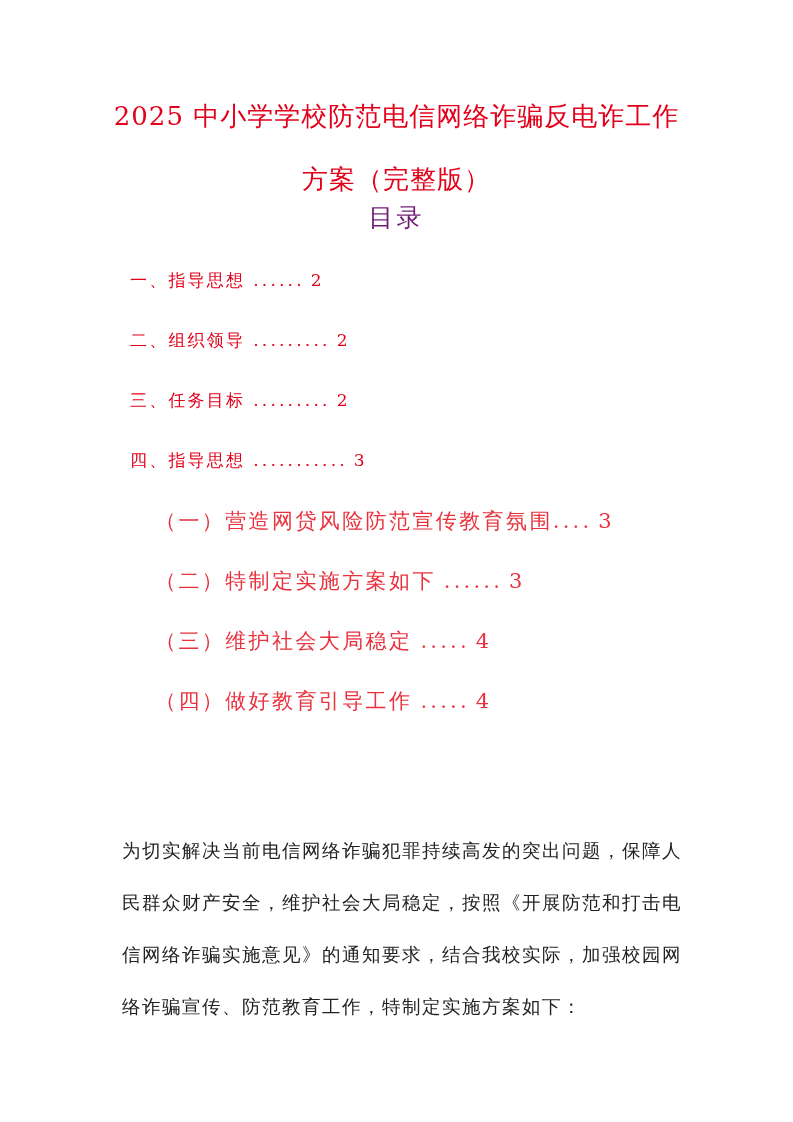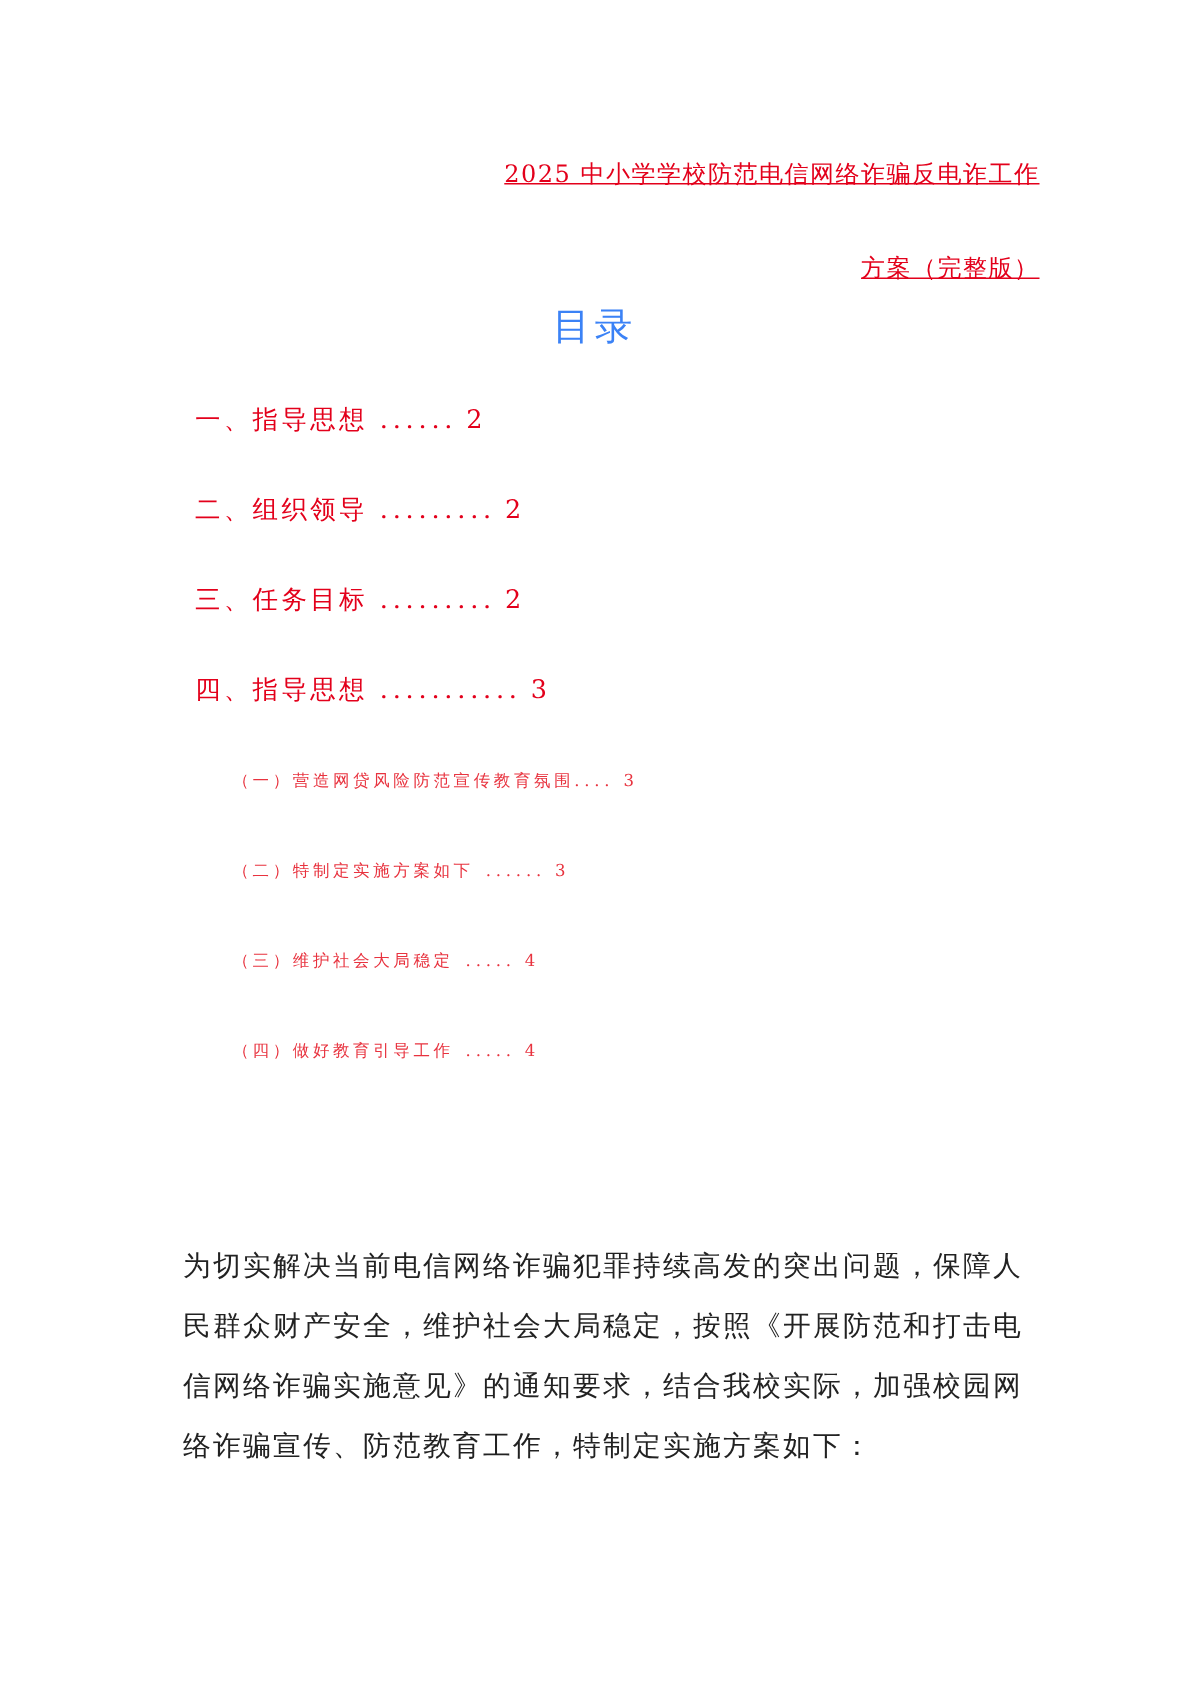--- a/index.html
+++ b/index.html
@@ -2,40 +2,40 @@
 <html><head>
 <meta charset="utf-8">
 <style>
   html, body { margin: 0; padding: 0; background: #ffffff; }
   body {
     width: 793px; height: 1122px; position: relative; overflow: hidden;
     font-family: "DejaVu Serif", "Liberation Serif", serif;
   }
   .page { position: absolute; left: 0; top: 0; width: 793px; height: 1122px; background: #fff; }
   .title {
-    position: absolute; left: 100px; width: 593px; text-align: right;
-    color: #e3001b; font-size: 16px; letter-spacing: 1px; line-height: 30px; white-space: nowrap; text-decoration: underline;
+    position: absolute; left: 100px; width: 593px; text-align: center;
+    color: #e3001b; font-size: 26px; letter-spacing: 1px; line-height: 30px; white-space: nowrap;
   }
   .title.l1 { top: 101px; }
   .title.l2 { top: 144px; margin-top: 20px; }
   .toc-heading {
     position: absolute; left: 0; width: 793px; text-align: center; top: 203px;
-    color: #3b82f6; font-size: 25px; letter-spacing: 3px; line-height: 30px;
+    color: #701a75; font-size: 25px; letter-spacing: 3px; line-height: 30px;
   }
   .toc-item {
     position: absolute; color: #e3001b; font-size: 17px; line-height: 22px;
     letter-spacing: 2.2px; white-space: nowrap;
   }
   .toc-item.lvl1 { left: 130px; }
-  .toc-item.lvl2 { left: 155px; font-size: 11px; color: #e8333f; letter-spacing: 2.4px; }
+  .toc-item.lvl2 { left: 155px; font-size: 21px; color: #e8333f; letter-spacing: 2.4px; }
   .toc-item .dots { letter-spacing: 3.2px; margin-left: 8px; }
   .toc-item .pg { margin-left: 6px; }
   .body-text {
     position: absolute; left: 122px; top: 806px; width: 560px;
-    color: #222; font-size: 18.5px; line-height: 40px; letter-spacing: 1.5px;
+    color: #222; font-size: 18.5px; line-height: 52px; letter-spacing: 1.5px;
     text-align: justify;
   }
 </style>
 </head>
 <body>
 
 <div class="page">
   <div class="title l1">2025 中小学学校防范电信网络诈骗反电诈工作</div>
   <div class="title l2">方案（完整版）</div>
   <div class="toc-heading">目录</div>

